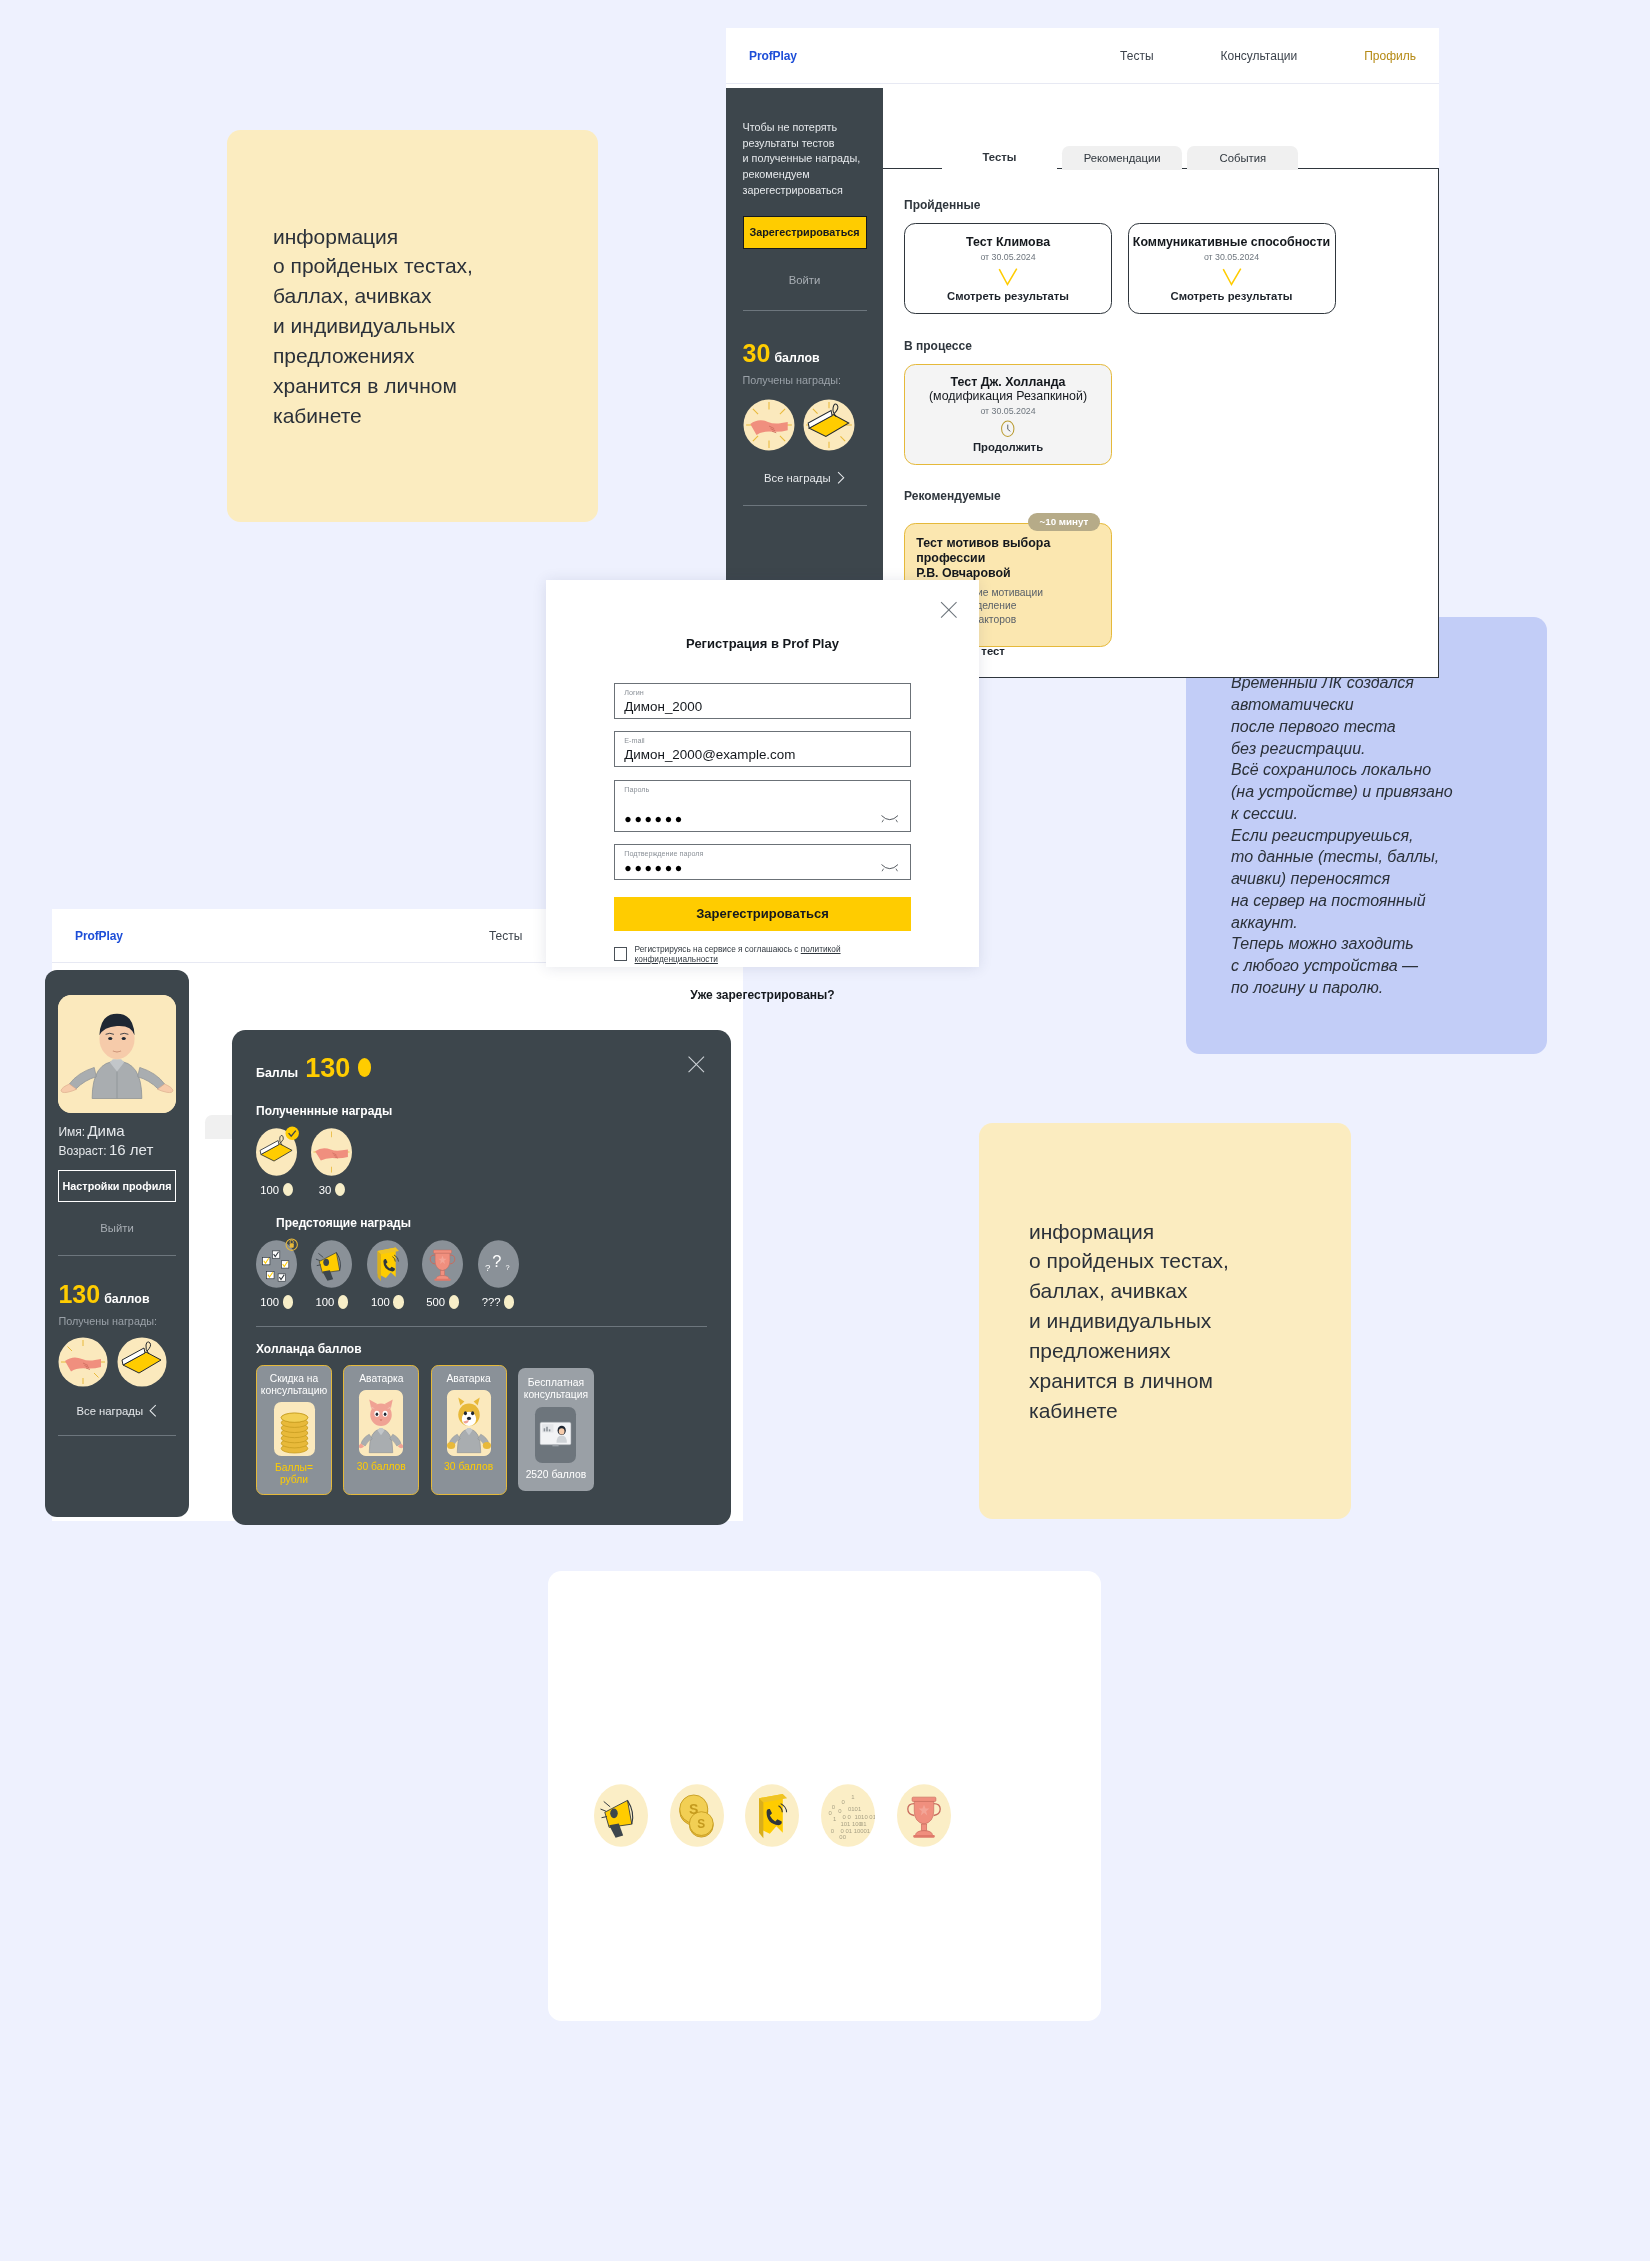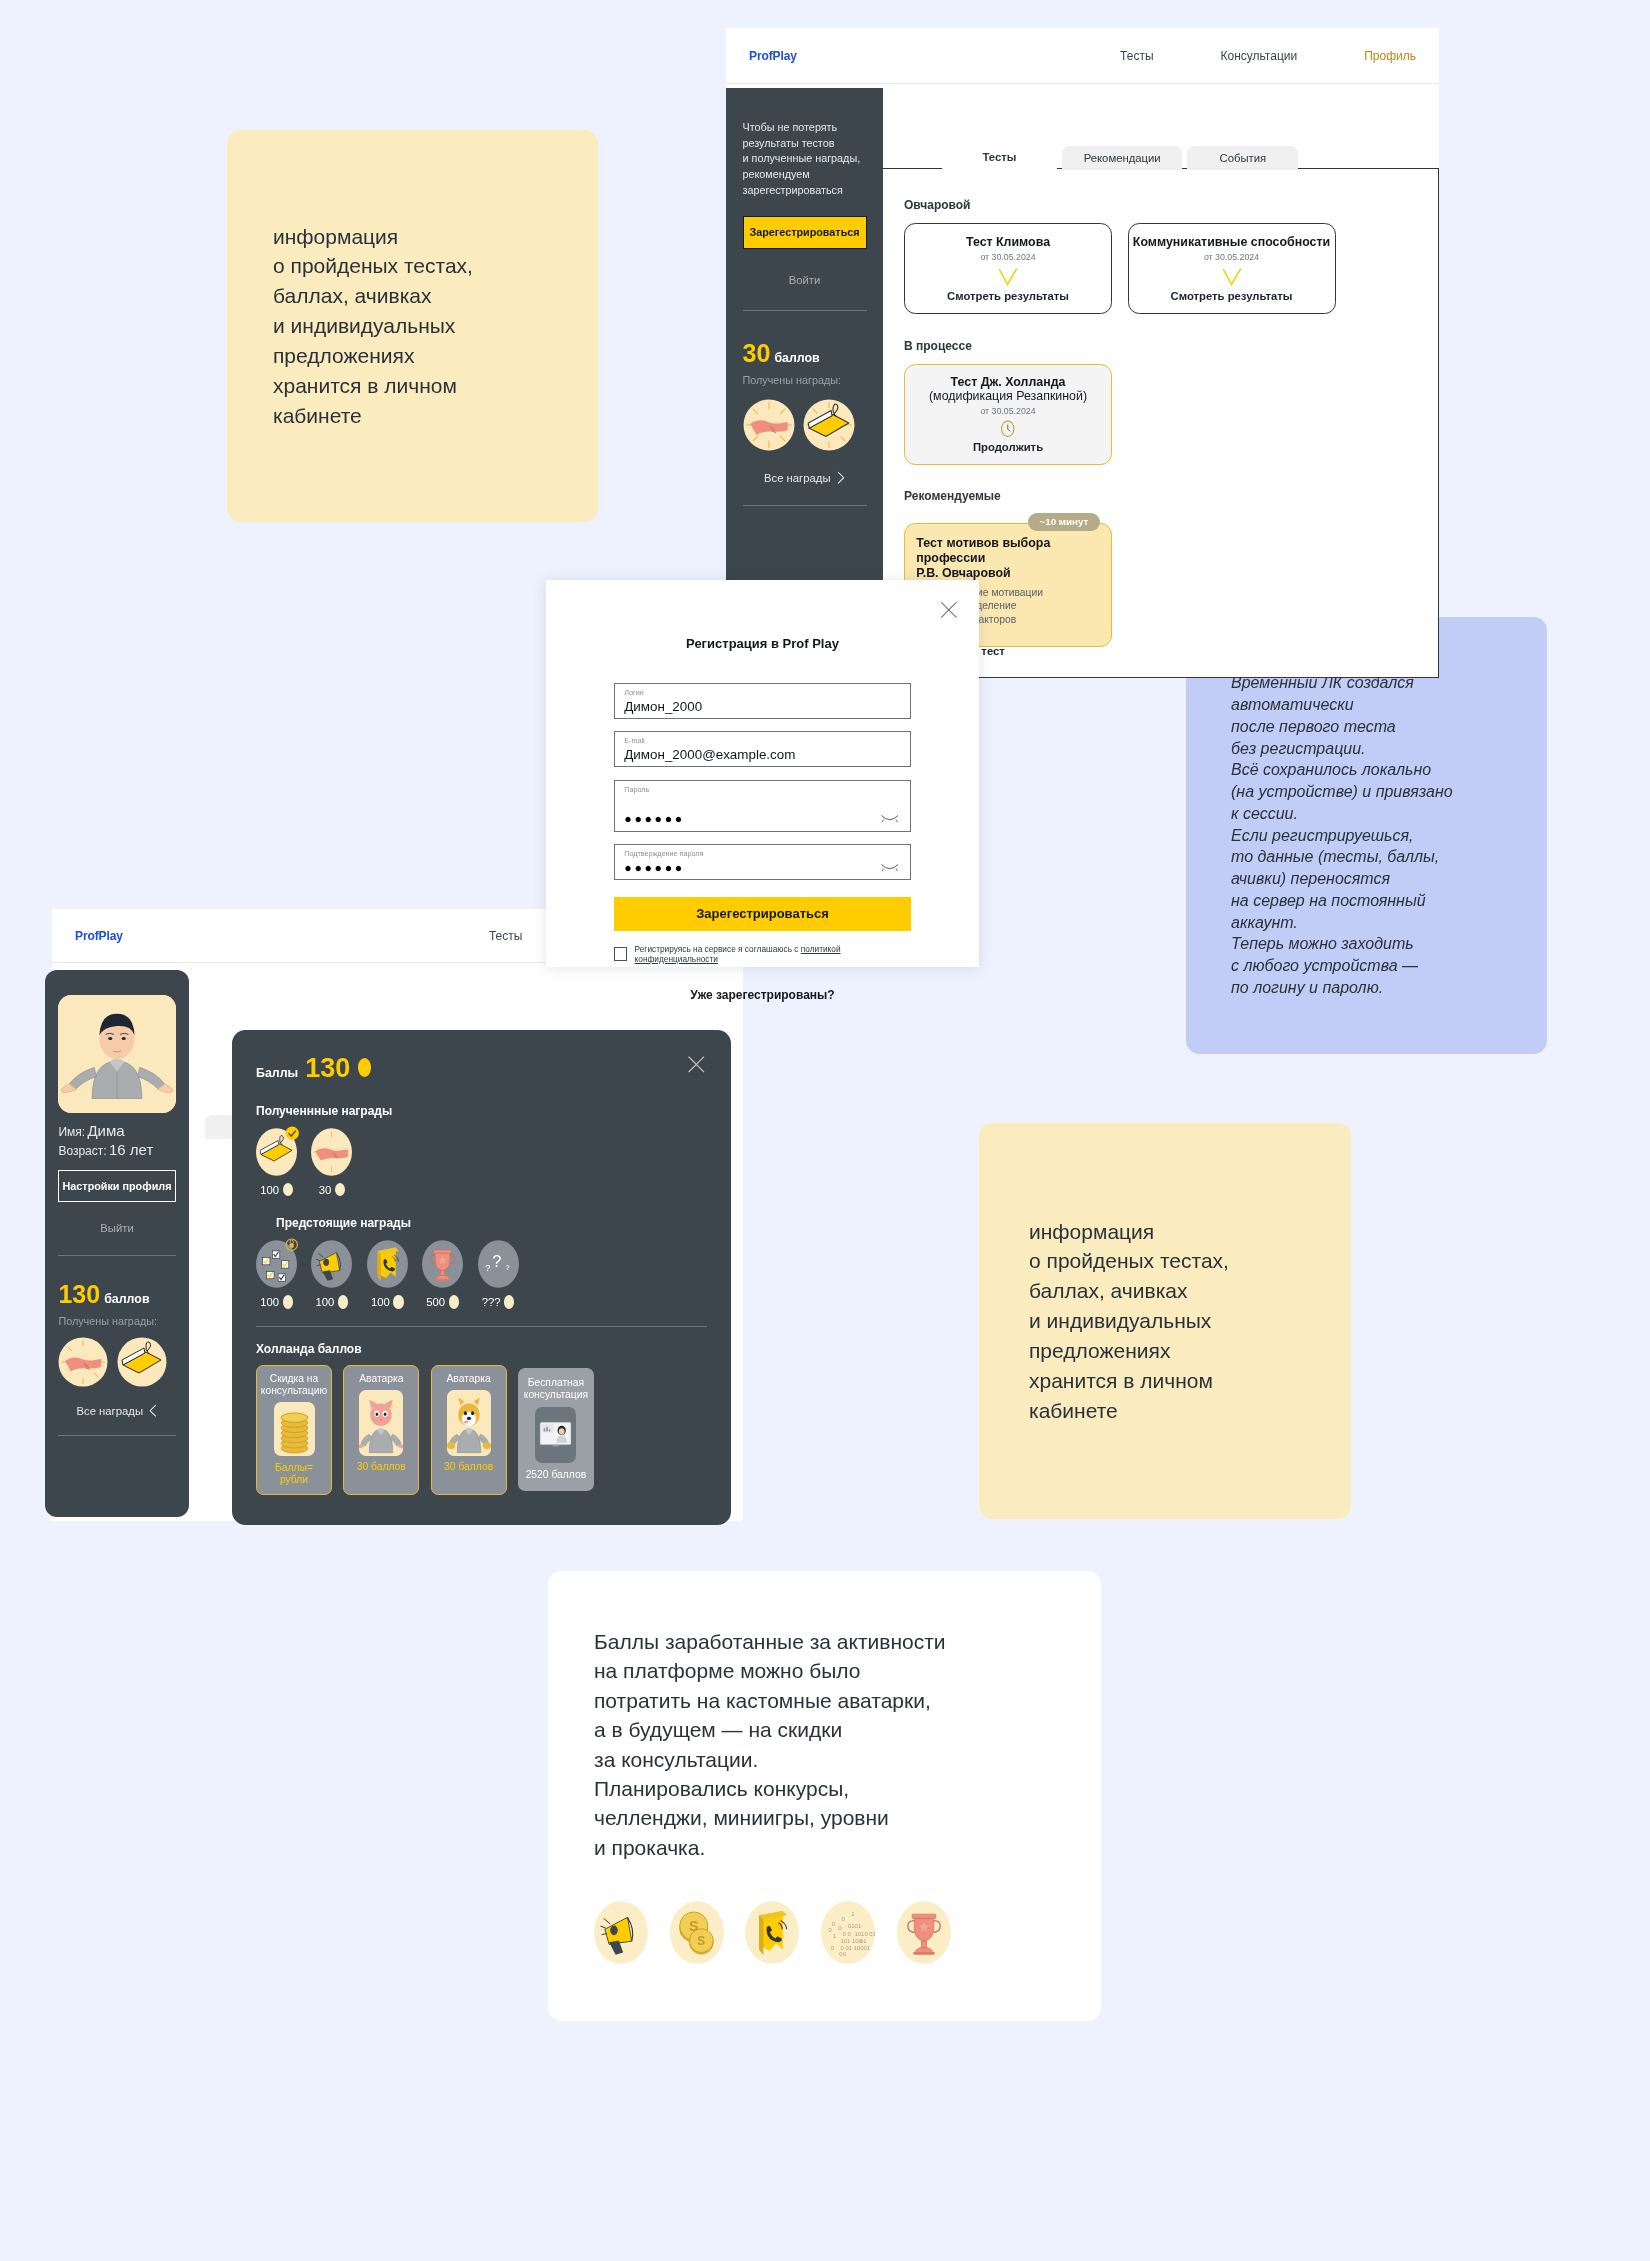--- a/index.html
+++ b/index.html
@@ -260,21 +260,21 @@
         </div>
       <div class="tab" style="width:120px; height:24px; margin-left:5.2px;">
         <span>Рекомендации</span>
         </div>
       <div class="tab" style="width:111px; height:24px; margin-left:5.2px;">
         <span>События</span>
         </div>
     </div>
 
     <div class="panel" style="left:153px; top:140px; width:560px; height:510px; padding:29px 24px 0;">
-      <div class="sec-h">Овчаровой</div>
+      <div class="sec-h">Пройденные</div>
 
       <div style="display:flex; gap:15.5px; margin-top:11.3px;">
         <div class="tcard" style="width:208px; height:91px;">
           <div class="t">Тест Климова</div>
           <div class="d">от 30.05.2024</div>
           <svg width="24" height="20.6" viewBox="0 0 46 40" style="margin:4.1px 0 3.1px;">
             <path d="M6 4 L22 34 L40 3" fill="none" stroke="#ffcc00" stroke-width="3"></path>
             </svg>
           <div class="a">Смотреть результаты</div>
         </div>
@@ -744,28 +744,20 @@
             <path d="M34 44 q0 -14 10 -14 q10 0 10 14 z" fill="#cfd3d7"></path>
             <rect x="26" y="48" width="12" height="3" fill="#9aa0a6"></rect>
             </svg>
         </div>
         <div class="pr" style="margin-top:6.2px;">2520 баллов</div>
       </div>
     </div>
   </div>
 
   <div class="note note-white" style="left:548px; top:1571px; width:553px; height:450px; align-items:flex-start; flex-direction:column; justify-content:center; padding:0 46px;">
-    <p style="font-size:21px; line-height:1.4; color:#2b3139;">Баллы заработанные за активности
-на платформе можно было
-потратить на кастомные аватарки,
-а в будущем — на скидки
-за консультации.
-Планировались конкурсы,
-челленджи, миниигры, уровни
-и прокачка.</p>
 
     <div style="display:flex; gap:21.7px; margin-top:38px;">
       <svg width="54" height="65" viewBox="0 0 100 120">
         <ellipse cx="50" cy="60" rx="50" ry="58" fill="#fbeec6"></ellipse>
         <path d="M20 54 l42 -22 l8 44 l-42 6 z" fill="#ffcc00" stroke="#2f363d" stroke-width="1.6"></path>
         <path d="M62 32 q14 22 8 44" fill="none" stroke="#2f363d" stroke-width="2"></path>
         <path d="M28 78 l18 -3 l8 22 l-14 4 z" fill="#3d464c"></path>
         <ellipse cx="37" cy="56" rx="7" ry="9" fill="#3d464c"></ellipse>
         <g stroke="#2f363d" stroke-width="1.8">
             <line x1="18" y1="34" x2="30" y2="44"></line>

